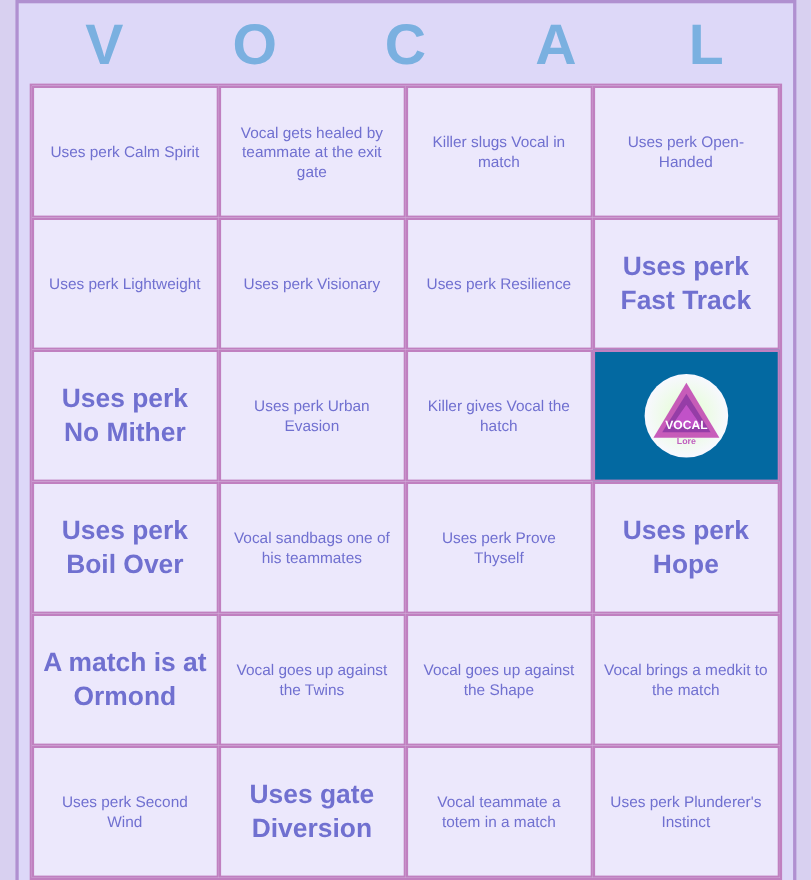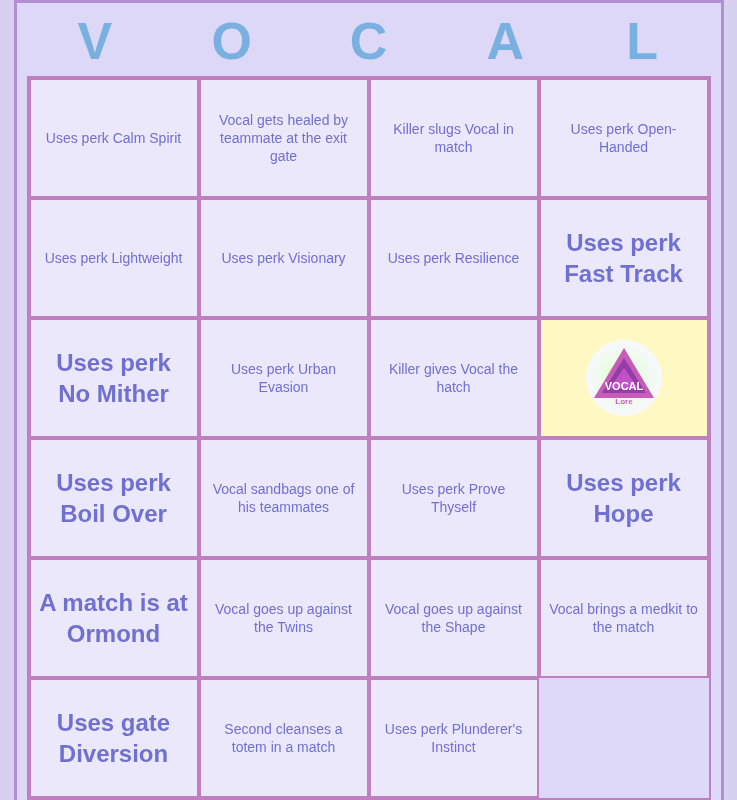--- a/index.html
+++ b/index.html
@@ -49,21 +49,21 @@
       min-height: 120px;
       display: flex;
       align-items: center;
       justify-content: center;
       padding: 8px;
       text-align: center;
       position: relative;
     }
 
     .bingo-cell.free-space {
-      background-color: #fef9c3;
+      background-color: #0369a1;
     }
 
     .bingo-cell-text {
       font-size: 14px;
       color: #7070d0;
       line-height: 1.3;
     }
 
     .bingo-cell-text.large {
       font-size: 24px;
@@ -170,23 +170,26 @@
       <span class="bingo-cell-text">Vocal goes up against the Twins</span>
     </div>
     <div class="bingo-cell">
       <span class="bingo-cell-text">Vocal goes up against the Shape</span>
     </div>
 
     <div class="bingo-cell">
       <span class="bingo-cell-text">Vocal brings a medkit to the match</span>
     </div>
     <div class="bingo-cell">
+      <span class="bingo-cell-text">Uses perk Second Wind</span>
+    </div>
+    <div class="bingo-cell">
       <span class="bingo-cell-text large">Uses gate Diversion</span>
     </div>
     <div class="bingo-cell">
-      <span class="bingo-cell-text">Second cleanses a totem in a match</span>
+      <span class="bingo-cell-text">Vocal teammate a totem in a match</span>
     </div>
     <div class="bingo-cell">
       <span class="bingo-cell-text">Uses perk Plunderer's Instinct</span>
     </div>
 
   </div>
 </div>
 
 </body></html>

